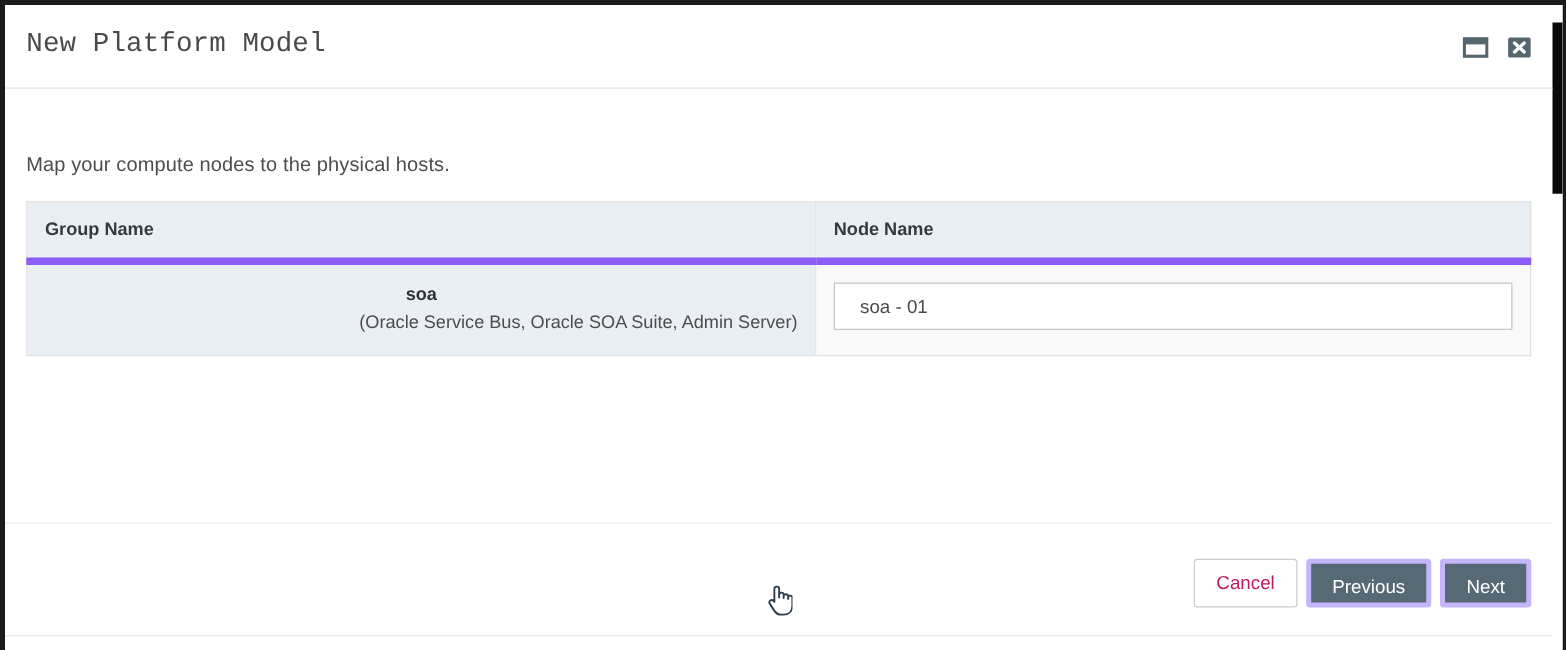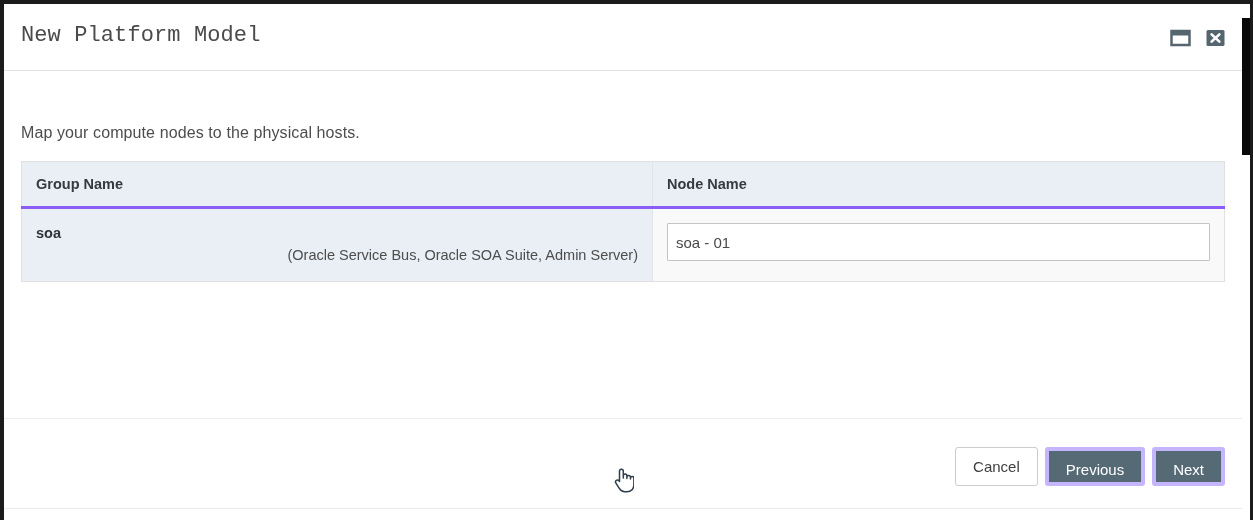--- a/index.html
+++ b/index.html
@@ -104,21 +104,21 @@
     table-layout: fixed;
     background: #ffffff;
   }
   .grid th {
     background: #e9eff5;
     text-align: left;
     font-size: 14.5px;
     font-weight: bold;
     color: #333a40;
     padding: 13px 0 13px 14px;
-    border-bottom: 3px solid #8b5cf6;
+    border-bottom: 6px solid #8b5cf6;
     border-right: 1px solid #dfe5ea;
     height: 18px;
     box-sizing: content-box;
   }
   .grid th:last-child { border-right: none; }
   .grid td {
     vertical-align: top;
     border-right: 1px solid #dfe5ea;
     padding: 0;
   }
@@ -133,38 +133,39 @@
     background: #f9f9f9;
     padding: 14px 14px 18px 14px;
     height: 72px;
     box-sizing: border-box;
   }
   .group-name {
     font-size: 14.5px;
     font-weight: bold;
     color: #2f3337;
     line-height: 1.45;
+    text-align: center;
   }
   .group-desc {
     font-size: 14.5px;
     color: #4d4d4d;
     line-height: 1.5;
     margin-top: 1px;
     text-align: right;
   }
   .node-input {
     width: 100%;
     box-sizing: border-box;
     height: 38px;
     border: 1px solid #c4c4c4;
     background: #ffffff;
     font-family: "Liberation Sans", sans-serif;
     font-size: 15px;
     color: #4a4a4a;
-    padding: 0 8px;
+    padding: 0 20px;
     border-radius: 1px;
     outline: none;
   }
 
   
   .actions-rule {
     position: absolute;
     left: 0;
     top: 294px;
     width: 1238px;
@@ -185,21 +186,21 @@
     height: 39px;
     padding: 0 17px;
     border-radius: 3px;
     cursor: pointer;
     line-height: 37px;
     box-sizing: border-box;
   }
   .btn-secondary {
     background: #ffffff;
     border: 1px solid #cccccc;
-    color: #404040;
+    color: #be185d;
   }
   .btn-primary {
     background: #556a74;
     border: 4px solid #c4b5fd;
     color: #ffffff;
   }
 
   
   .stepper-rule {
     position: absolute;

